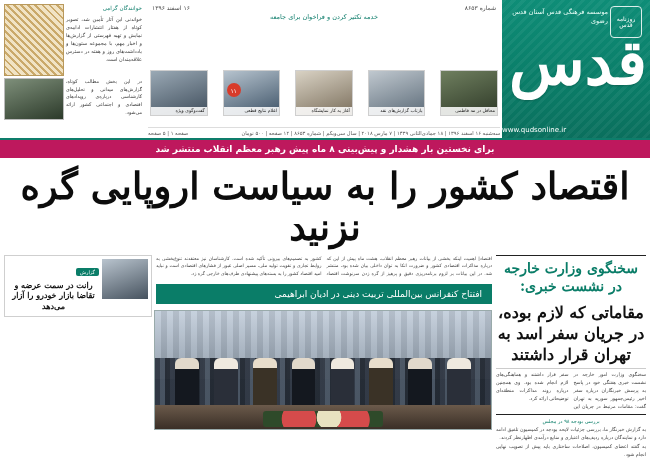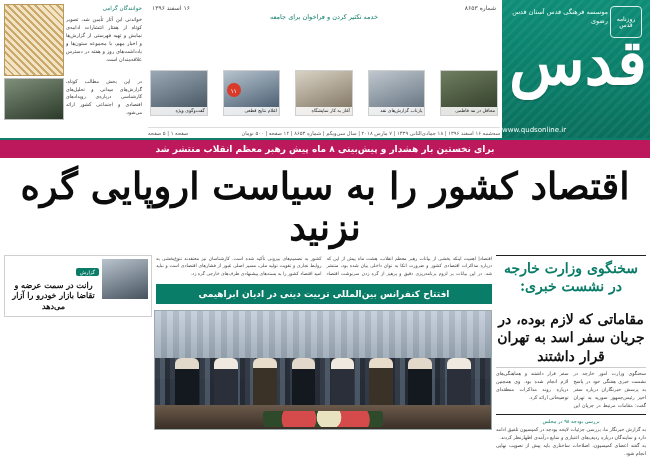--- a/index.html
+++ b/index.html
@@ -293,21 +293,21 @@
     font-size: 4.8px;
     line-height: 1.7;
     color: #444;
     text-align: justify;
     columns: 2;
     column-gap: 5px;
   }
   .story-body.one-col { columns: 1; }
 
   .r-story-1 .story-title { font-size: 14px; color: #0a7d68; }
-  .r-story-1 .big { font-size: 14px; color: #111; margin-top: 15px; }
+  .r-story-1 .big { font-size: 16px; color: #111; margin-top: 8px; }
 
   .r-big-head {
     font-family: "DejaVu Serif", "Liberation Serif", serif;
     font-size: 16px;
     font-weight: bold;
     line-height: 1.3;
     color: #111;
     text-align: center;
     padding: 2px 0;
   }
@@ -322,24 +322,24 @@
     font-size: 4.6px;
     line-height: 1.65;
     color: #444;
     text-align: justify;
     columns: 2;
     column-gap: 5px;
   }
   .green-bar {
     background: #0a7d68;
     color: #fff;
-    text-align: center;
+    text-align: right;
     font-size: 9px;
-    font-weight: bold;
-    padding: 5px 19px;
+    font-weight: normal;
+    padding: 5px 10px;
     margin: 3px 0;
   }
   .main-photo {
     position: relative;
     width: 100%;
     height: 118px;
     background:
       radial-gradient(ellipse at 50% 8%, #b8c7d4 0%, #7c8f9f 40%, #43515f 100%);
     border: 1px solid #9aa;
     overflow: hidden;

